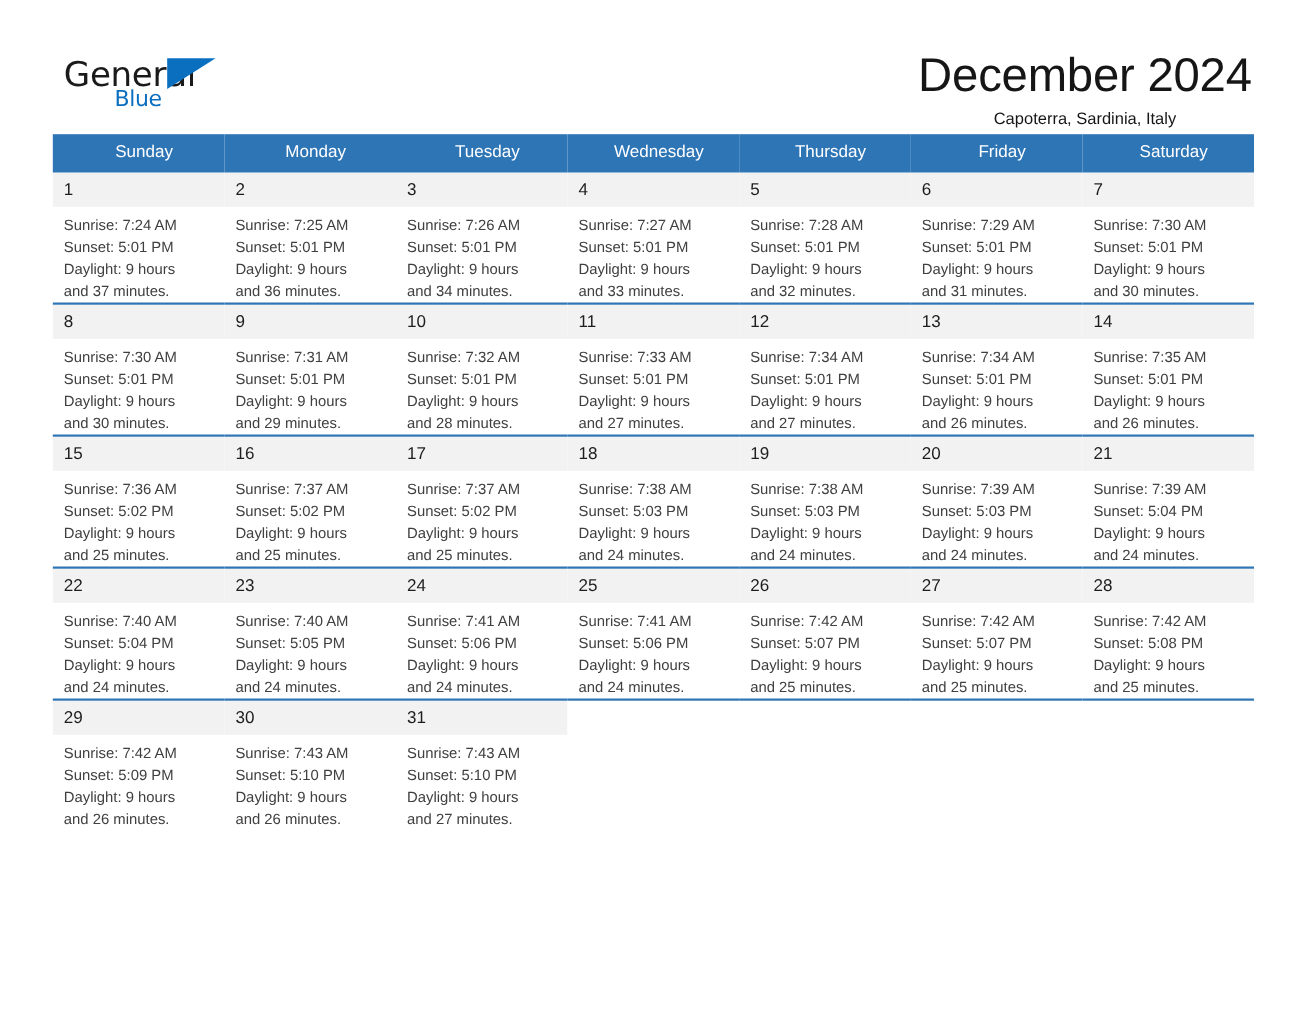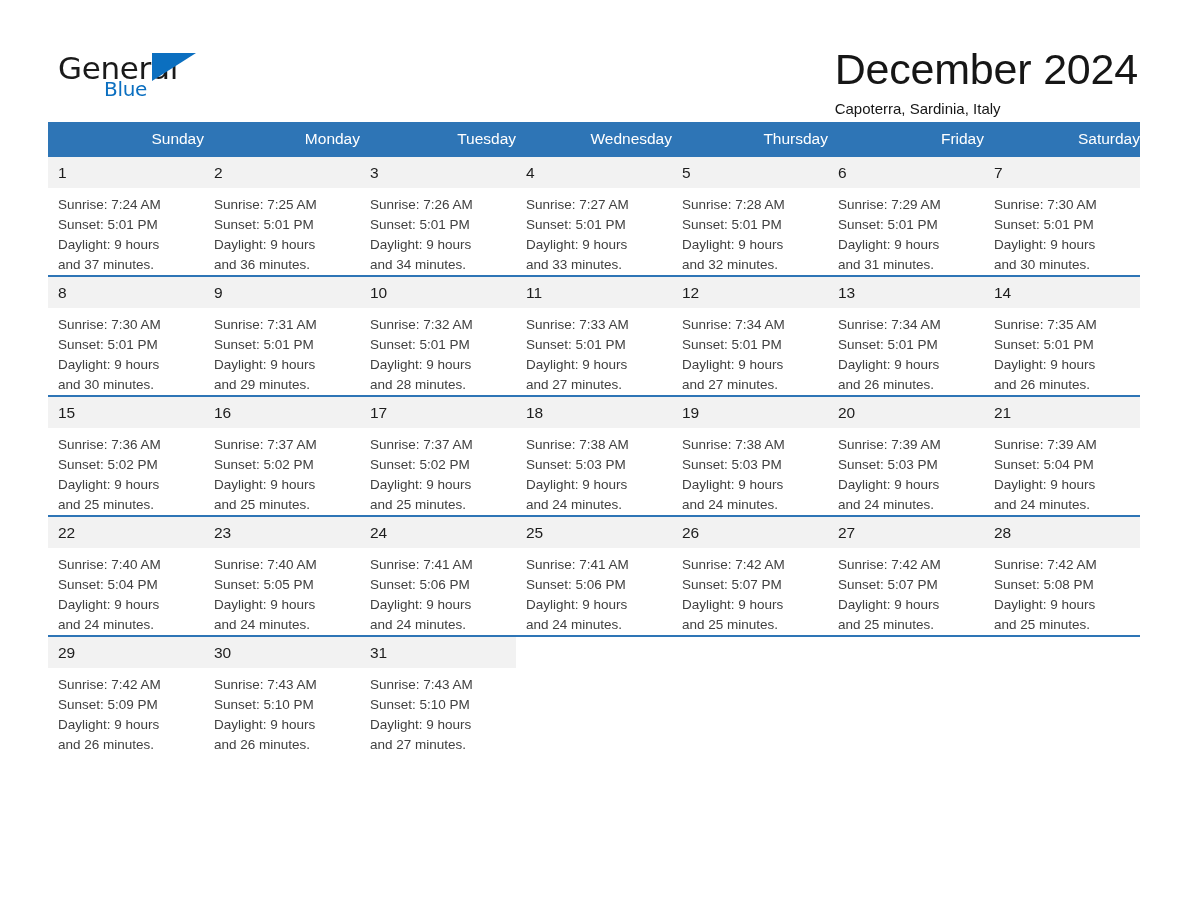--- a/index.html
+++ b/index.html
@@ -60,21 +60,21 @@
     position: absolute;
     left: 56px;
     top: 33px;
     font-size: 20px;
     letter-spacing: -0.3px;
     color: #0b6fc0;
     font-family: "DejaVu Sans", sans-serif;
     font-weight: 400;
   }
   .titles {
-    text-align: left;
+    text-align: center;
     padding-right: 2px;
   }
   .month-title {
     font-size: 43px;
     font-weight: 400;
     line-height: 50px;
     color: #161616;
     letter-spacing: -0.2px;
   }
   .location {
@@ -89,21 +89,21 @@
     width: 1092px;
     margin-top: 12px;
     border-collapse: collapse;
     table-layout: fixed;
   }
   .calendar th {
     background: #2e75b6;
     color: #ffffff;
     font-size: 15.5px;
     font-weight: 400;
-    text-align: right;
+    text-align: center;
     padding: 8px 0 9px 10px;
     height: 18px;
     vertical-align: middle;
     border: none;
   }
   .calendar col { width: 156px; }
 
   td.daycell {
     vertical-align: top;
     padding: 0;

